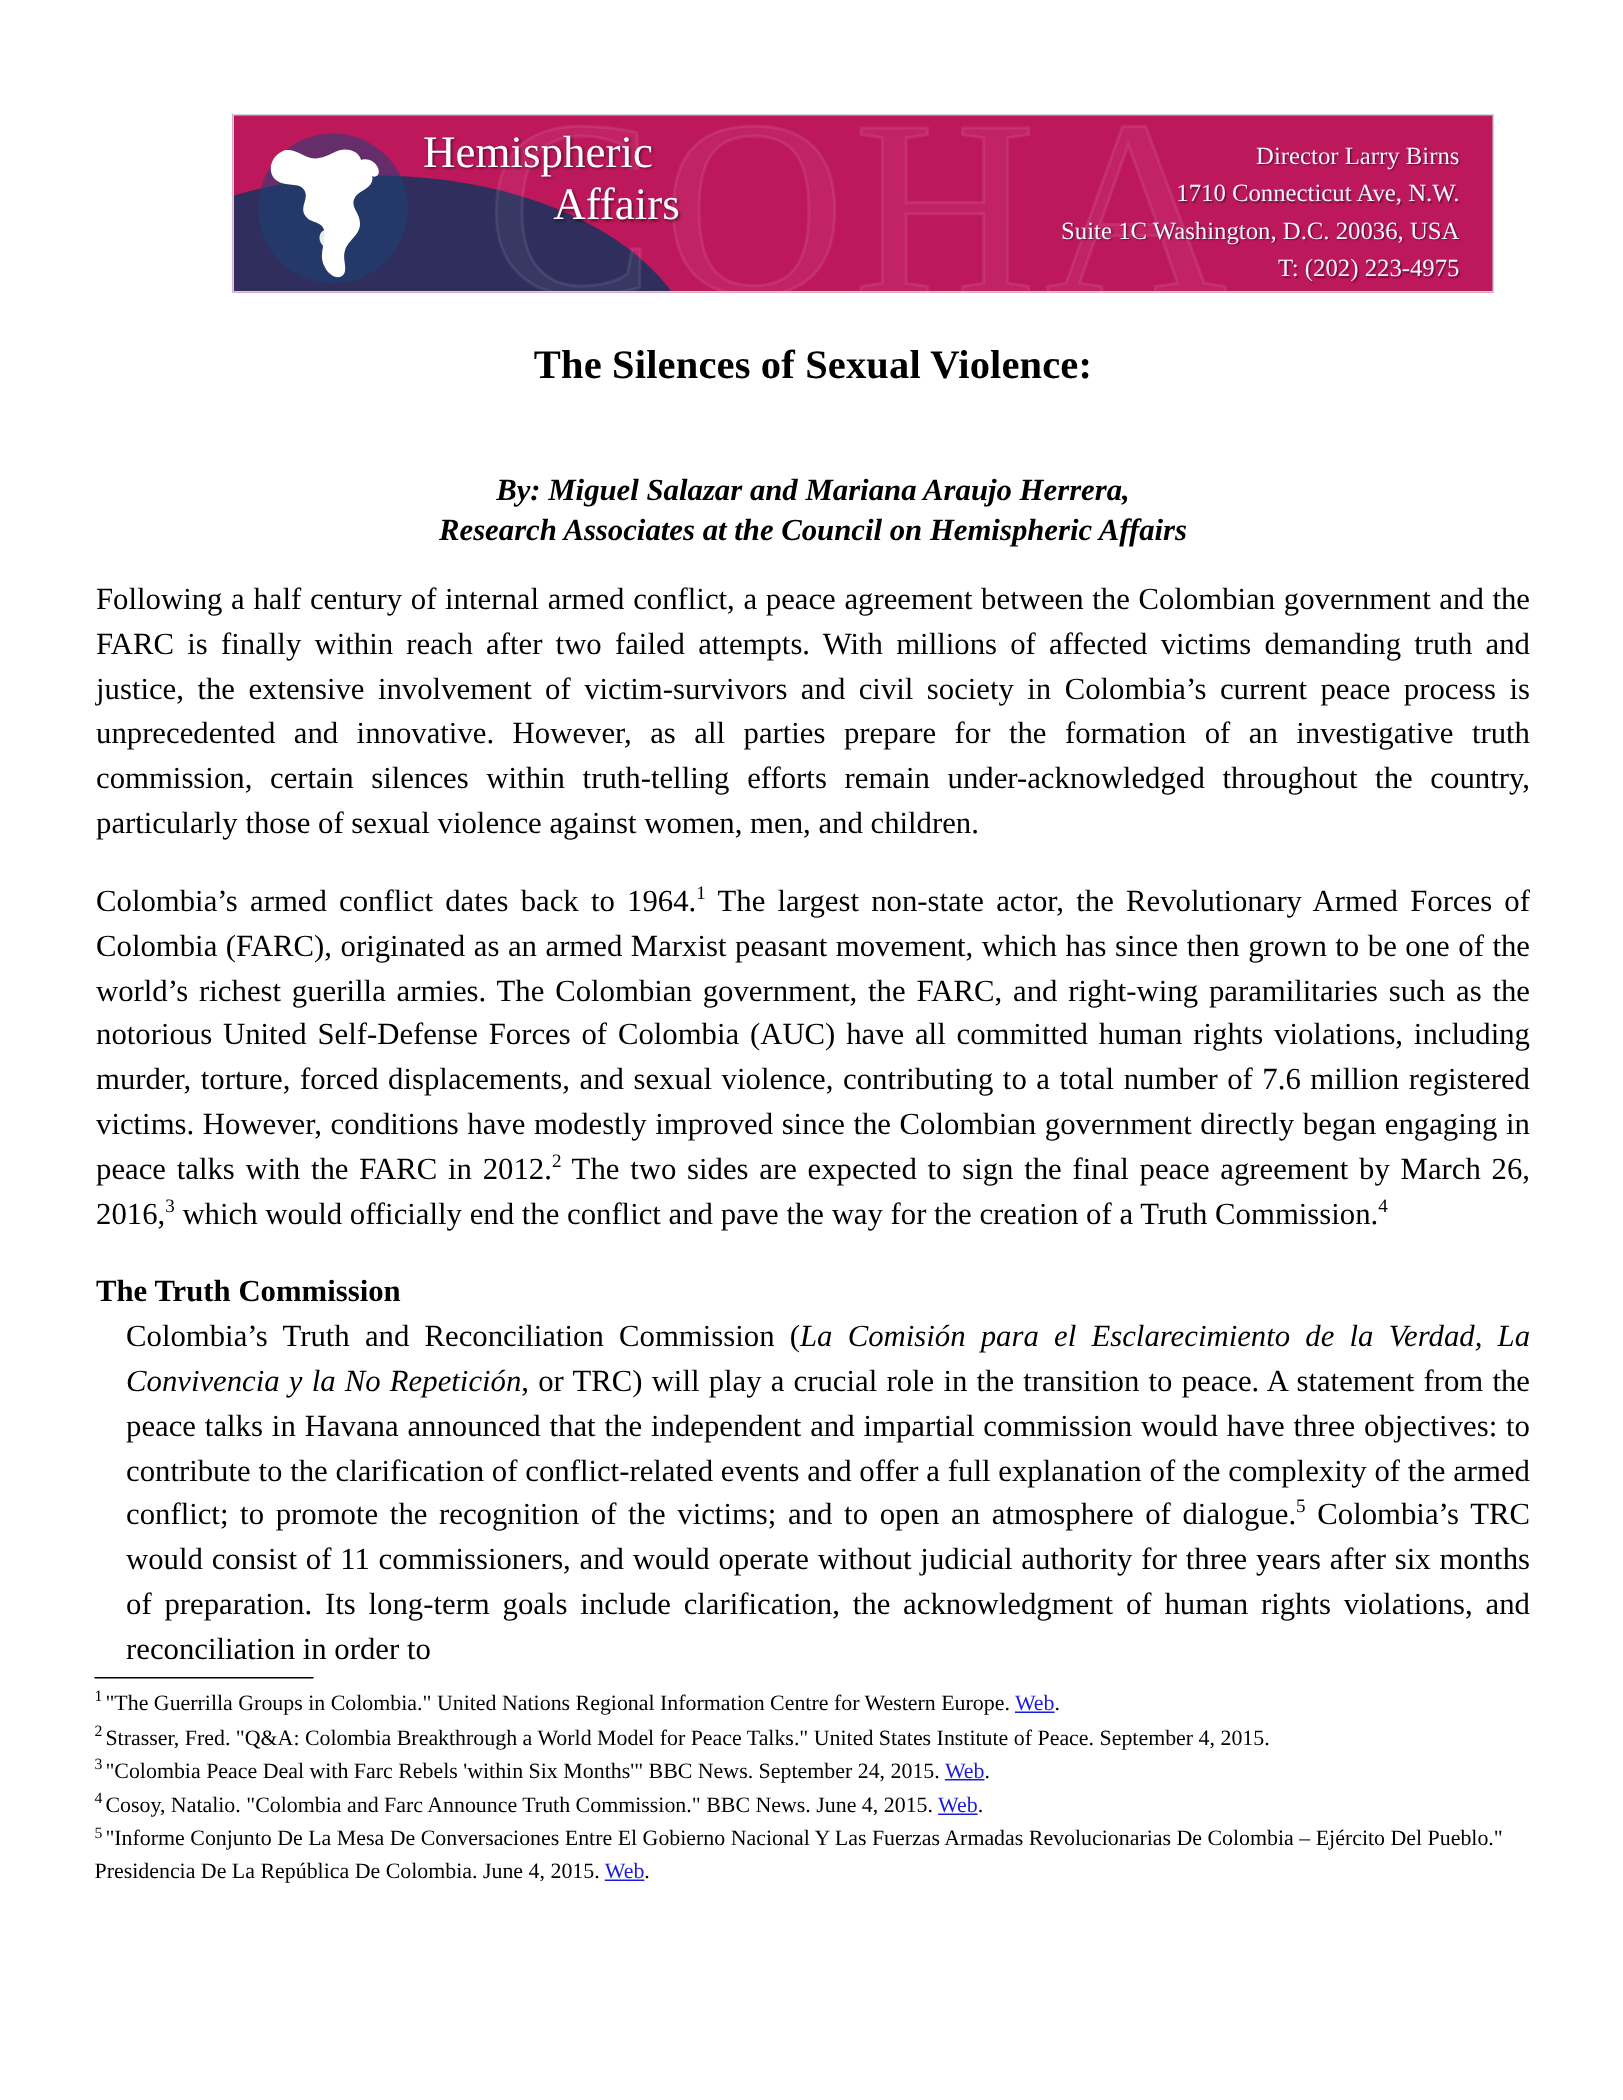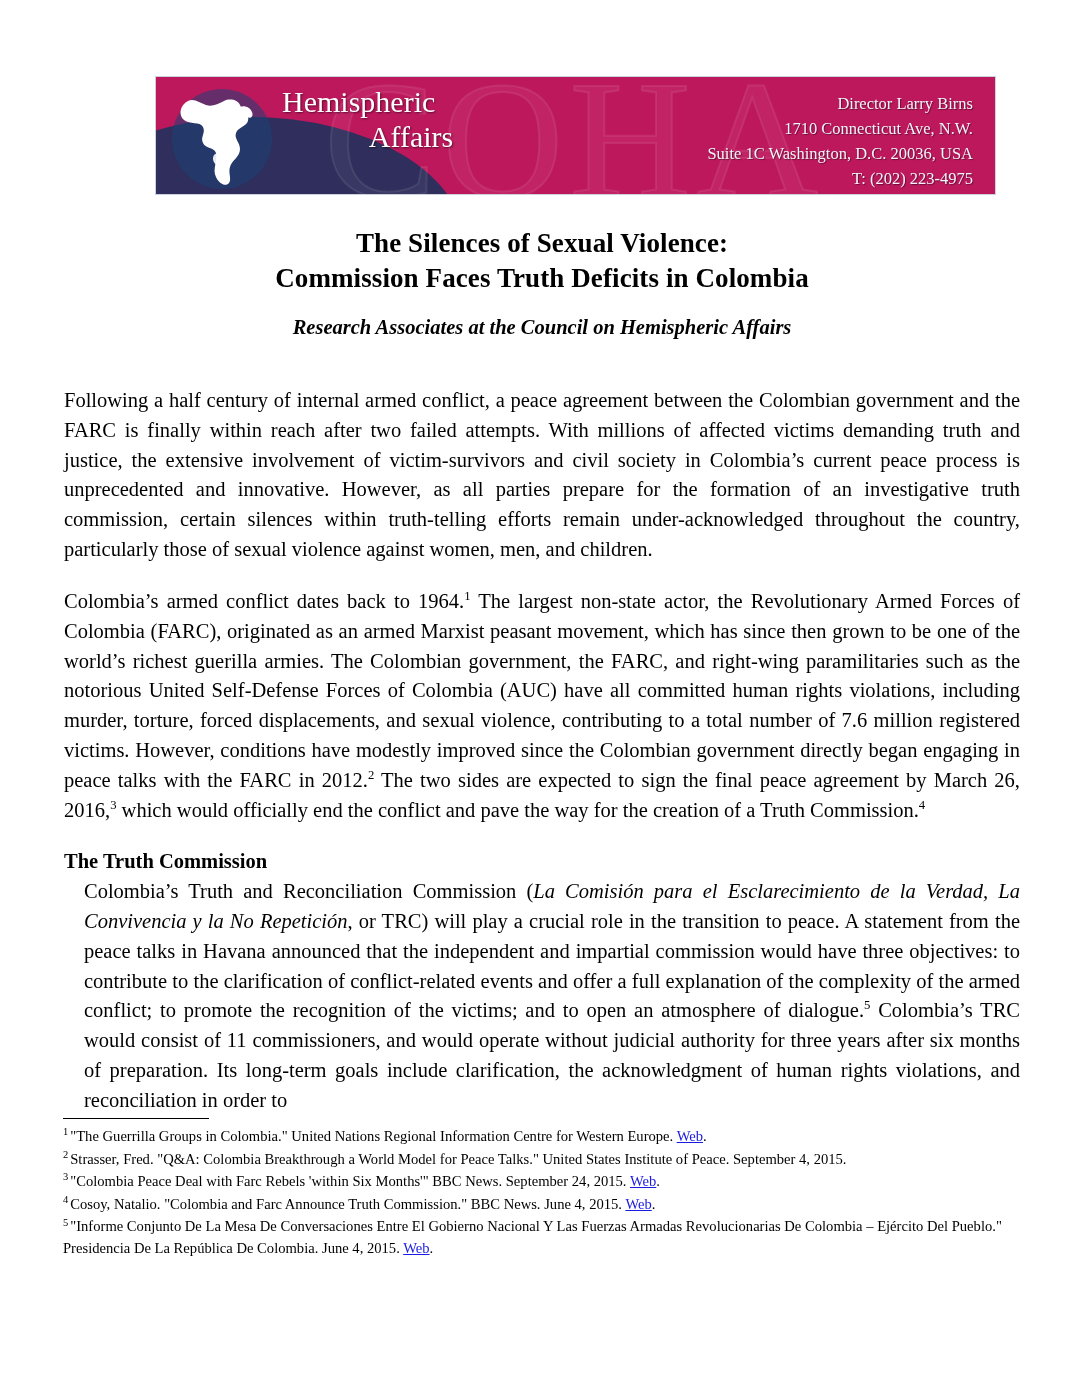--- a/index.html
+++ b/index.html
@@ -225,24 +225,24 @@
     <div class="lh-right">
       <div>Director Larry Birns</div>
       <div>1710 Connecticut Ave, N.W.</div>
       <div>Suite 1C Washington, D.C. 20036, USA</div>
       <div>T: (202) 223-4975</div>
     </div>
   </div>
 
   <div class="doc-title">
     <span>The Silences of Sexual Violence:</span>
-    <span>Commission Faces Truth Deficits in Colombia</span>
   </div>
 
   <div class="byline">
+    <span>By: Miguel Salazar and Mariana Araujo Herrera,</span>
     <span>Research Associates at the Council on Hemispheric Affairs</span>
   </div>
 
   <div class="body-area">
 
     <p class="para"><span>Following a half century of internal armed conflict, a peace agreement between the Colombian government and the FARC is finally within reach after two failed attempts. With millions of affected victims demanding truth and justice, the extensive involvement of victim-survivors and civil society in Colombia’s current peace process is unprecedented and innovative. However, as all parties prepare for the formation of an investigative truth commission, certain silences within truth-telling efforts remain under-acknowledged throughout the country, particularly those of sexual violence against women, men, and children.</span></p>
 
     <p class="para"><span>Colombia’s armed conflict dates back to 1964.</span><sup class="fn">1</sup><span> The largest non-state actor, the Revolutionary Armed Forces of Colombia (FARC), originated as an armed Marxist peasant movement, which has since then grown to be one of the world’s richest guerilla armies. The Colombian government, the FARC, and right-wing paramilitaries such as the notorious United Self-Defense Forces of Colombia (AUC) have all committed human rights violations, including murder, torture, forced displacements, and sexual violence, contributing to a total number of 7.6 million registered victims. However, conditions have modestly improved since the Colombian government directly began engaging in peace talks with the FARC in 2012.</span><sup class="fn">2</sup><span> The two sides are expected to sign the final peace agreement by March 26, 2016,</span><sup class="fn">3</sup><span> which would officially end the conflict and pave the way for the creation of a Truth Commission.</span><sup class="fn">4</sup></p>
 
     <h2 class="section-head">The Truth Commission</h2>

